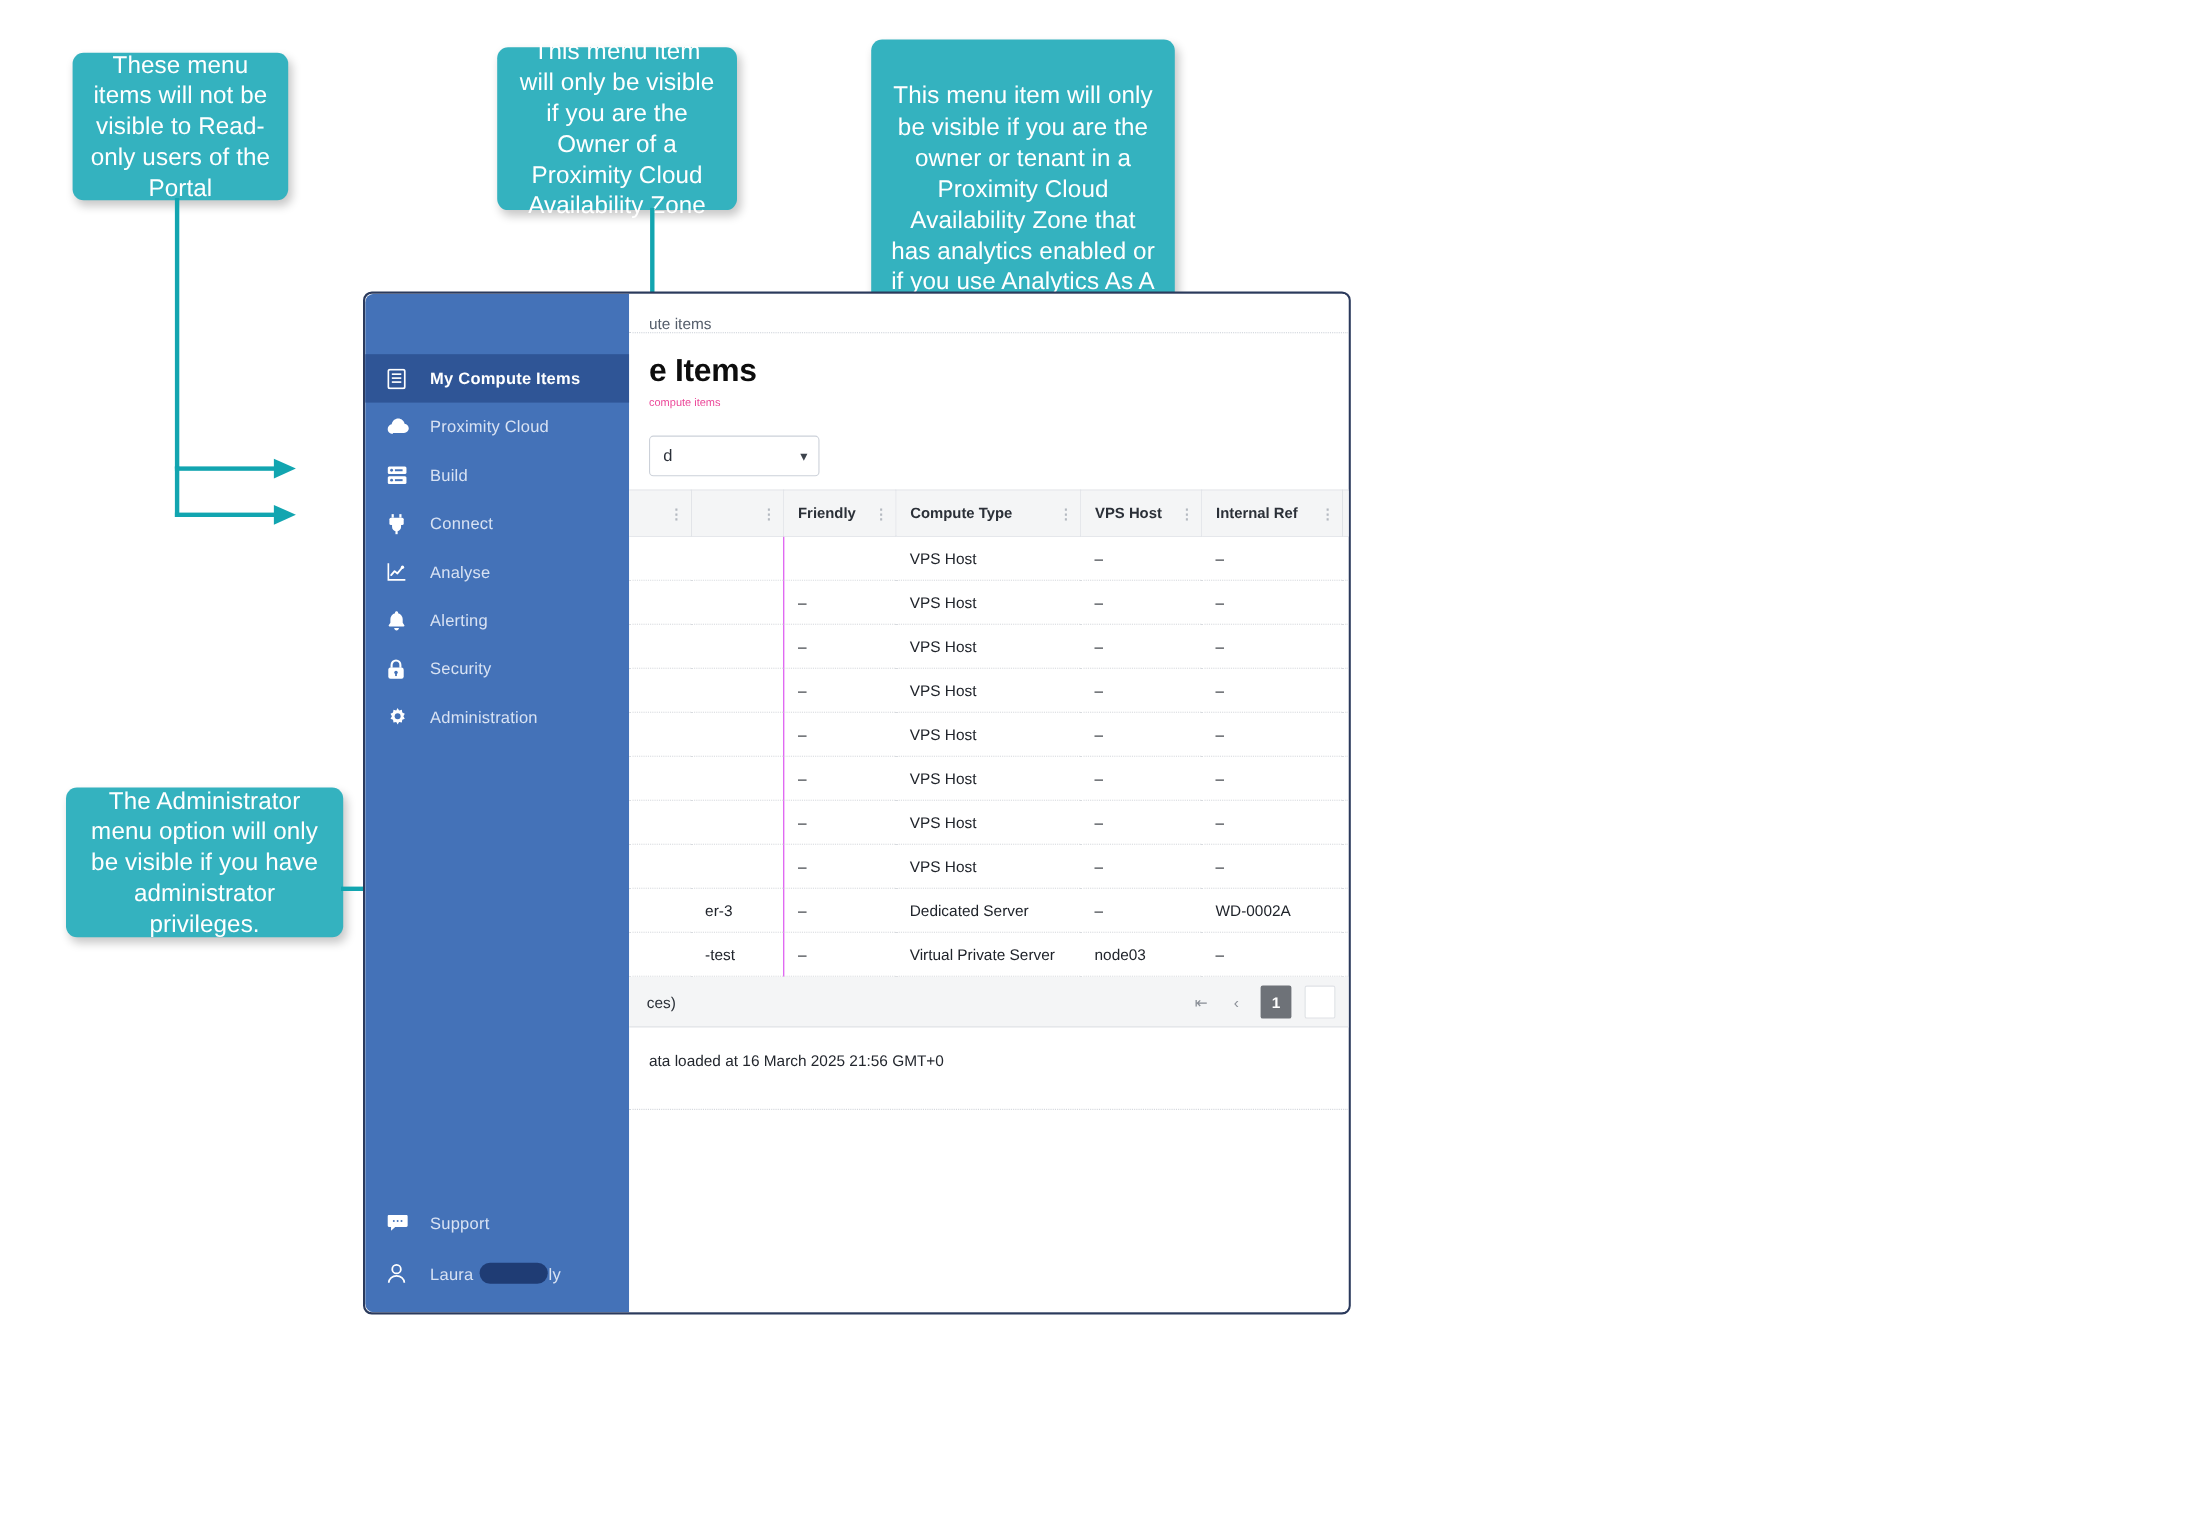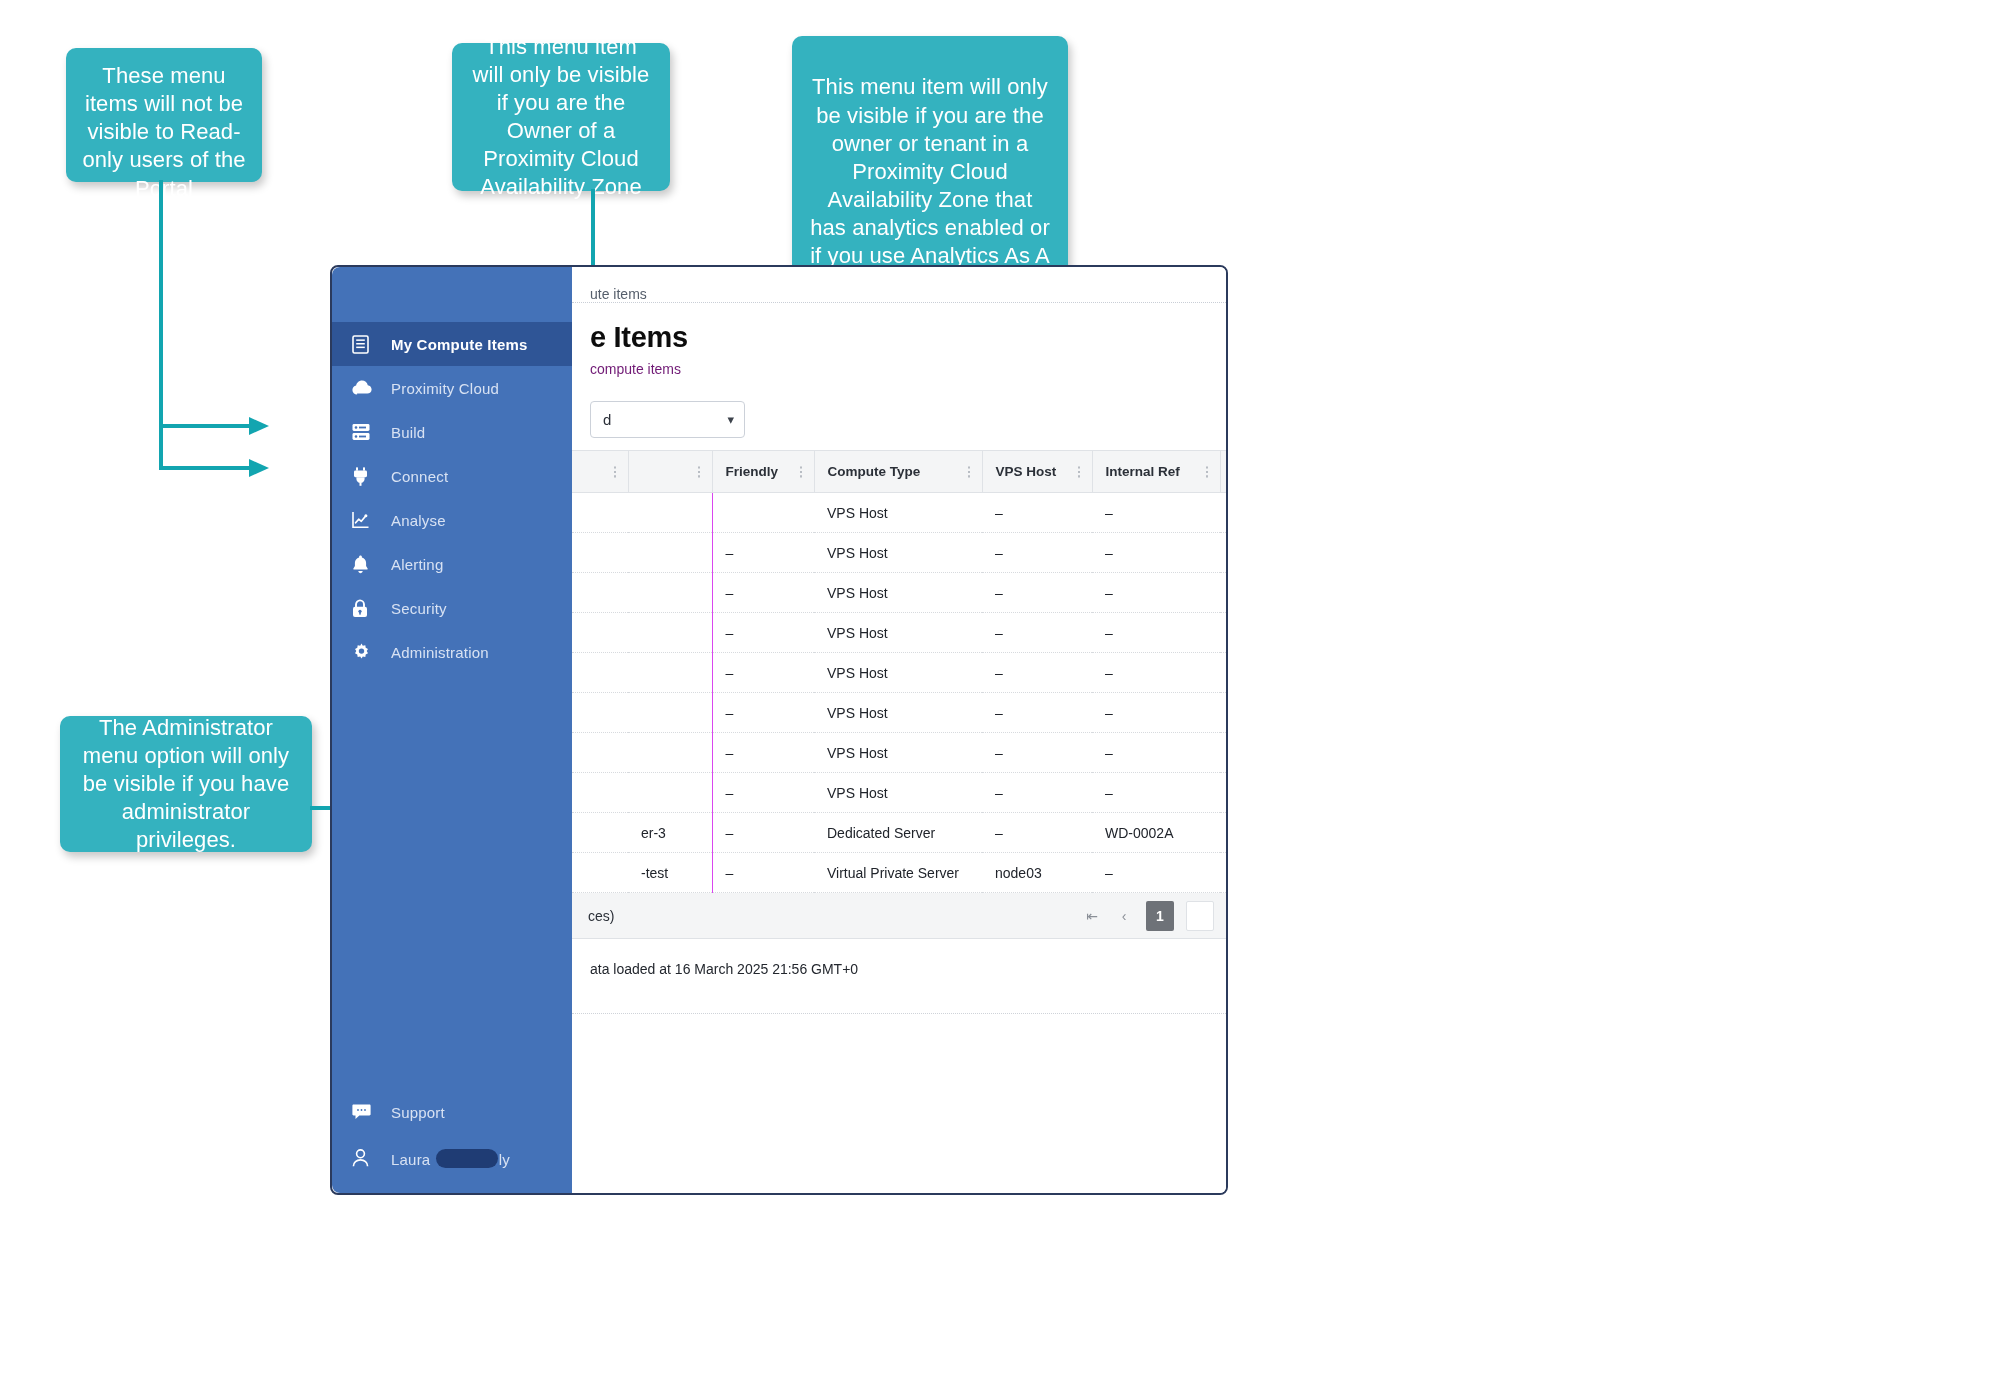--- a/index.html
+++ b/index.html
@@ -98,21 +98,21 @@
   }
   #breadcrumb-bar {
     height: 36px; flex: none;
     display: flex; align-items: flex-end;
     padding: 0 18px;
     font-size: 14px; color: #555e6b;
     border-bottom: 1px dotted #c9ced6;
   }
   #page-header { flex: none; padding: 18px 18px 6px 18px; }
   #page-title { font-size: 29px; font-weight: bold; color: #0d0d0d; letter-spacing: -0.3px; }
-  #page-sub { font-size: 14px; color: #701a75; margin-top: 7px; }
+  #page-sub { font-size: 10px; color: #ec4899; margin-top: 7px; }
 
   #filter-row { flex: none; padding: 18px 18px 12px 18px; display: flex; }
   .select-box {
     border: 1px solid #ccd1d9;
     border-radius: 4px;
     background: #fff;
     height: 37px;
     display: flex; align-items: center;
     padding: 0 10px 0 12px;
     font-size: 15px;
@@ -195,21 +195,21 @@
     margin: 36px 0 0 0;
     border-top: 1px dotted #cfd3d9;
   }
   #filler { flex: 1 1 auto; }
 </style>
 </head>
 <body>
 
 <div id="stage">
 
-  <div class="callout" style="left:66px; top:48px; width:196px; height:134px; display:flex; justify-content:center;">
+  <div class="callout" style="left:66px; top:48px; width:196px; height:134px; display:flex; align-items:center; justify-content:center;">
     <span>These menu items will not be visible to Read-only users of the Portal</span>
   </div>
 
   <div class="conn conn-v" style="left:159px; top:180px; height:246px;"></div>
   <div class="conn conn-h" style="left:159px; top:424px; width:92px;"></div>
   <div class="conn conn-v" style="left:159px; top:424px; height:46px;"></div>
   <div class="conn conn-h" style="left:159px; top:466px; width:92px;"></div>
   <svg class="arrowhead" style="left:249px; top:414px;" width="22" height="24" viewBox="0 0 22 24">
     <polygon points="0,3 20,12 0,21" fill="#12a5b0"></polygon>
   </svg>

